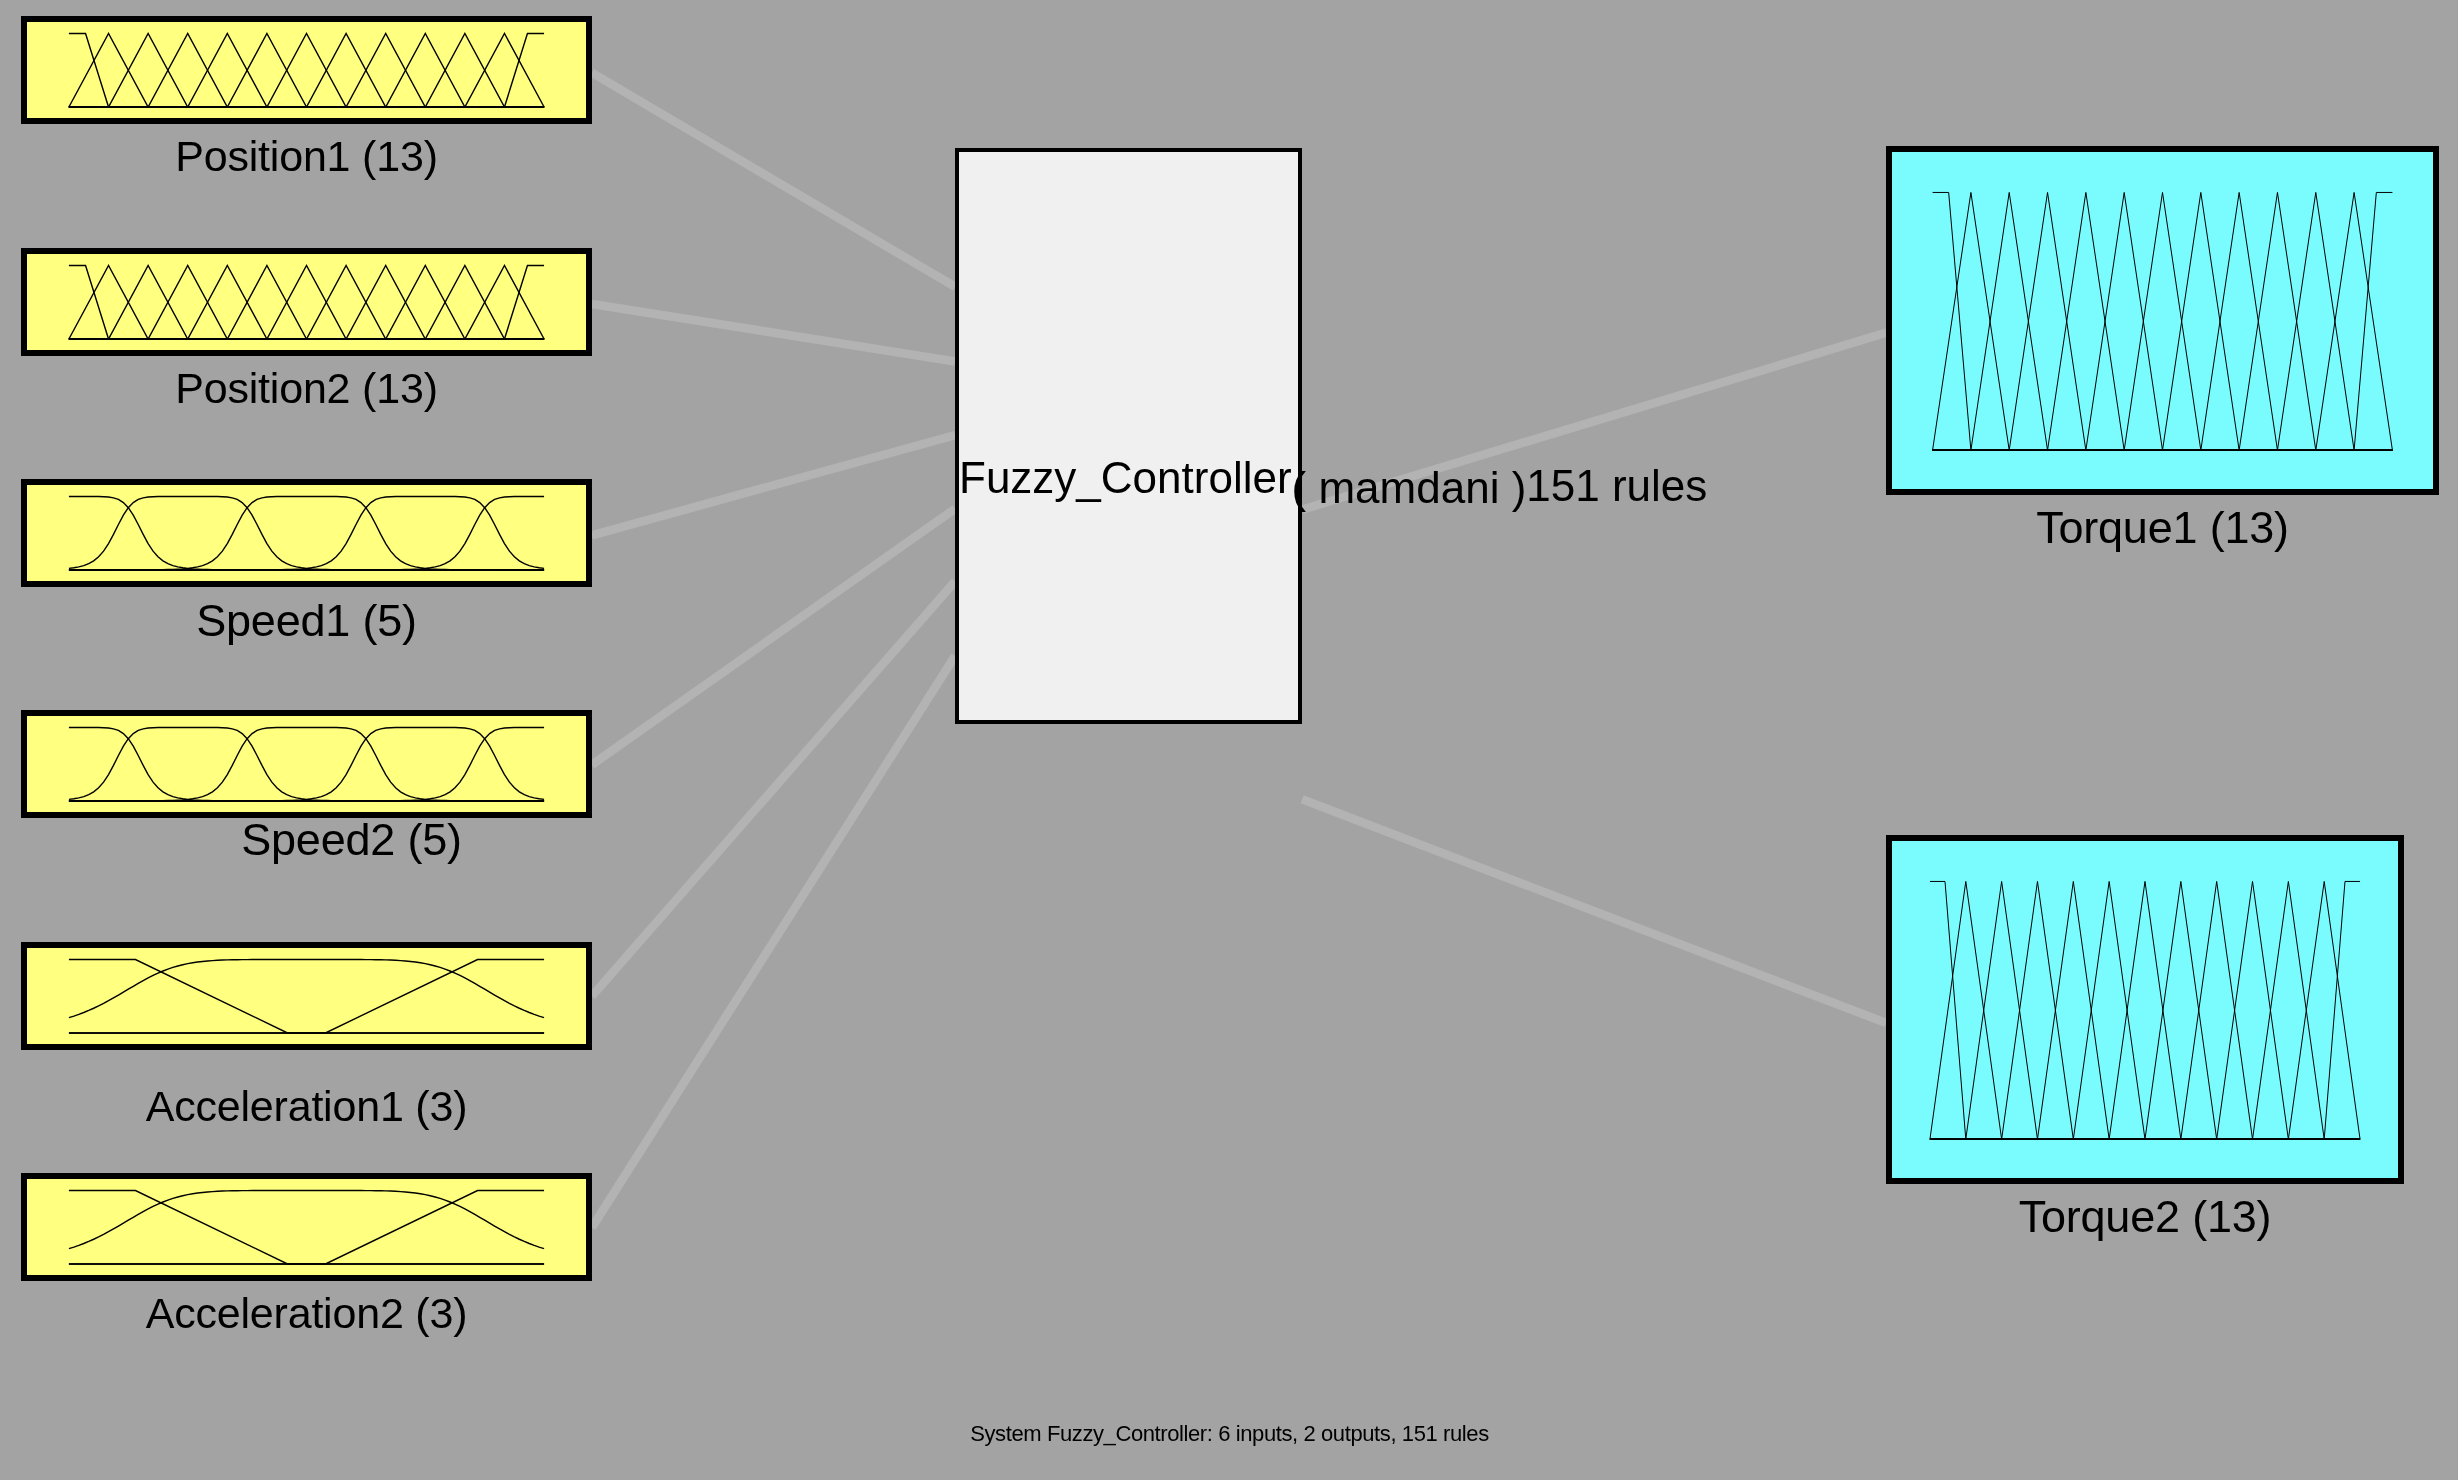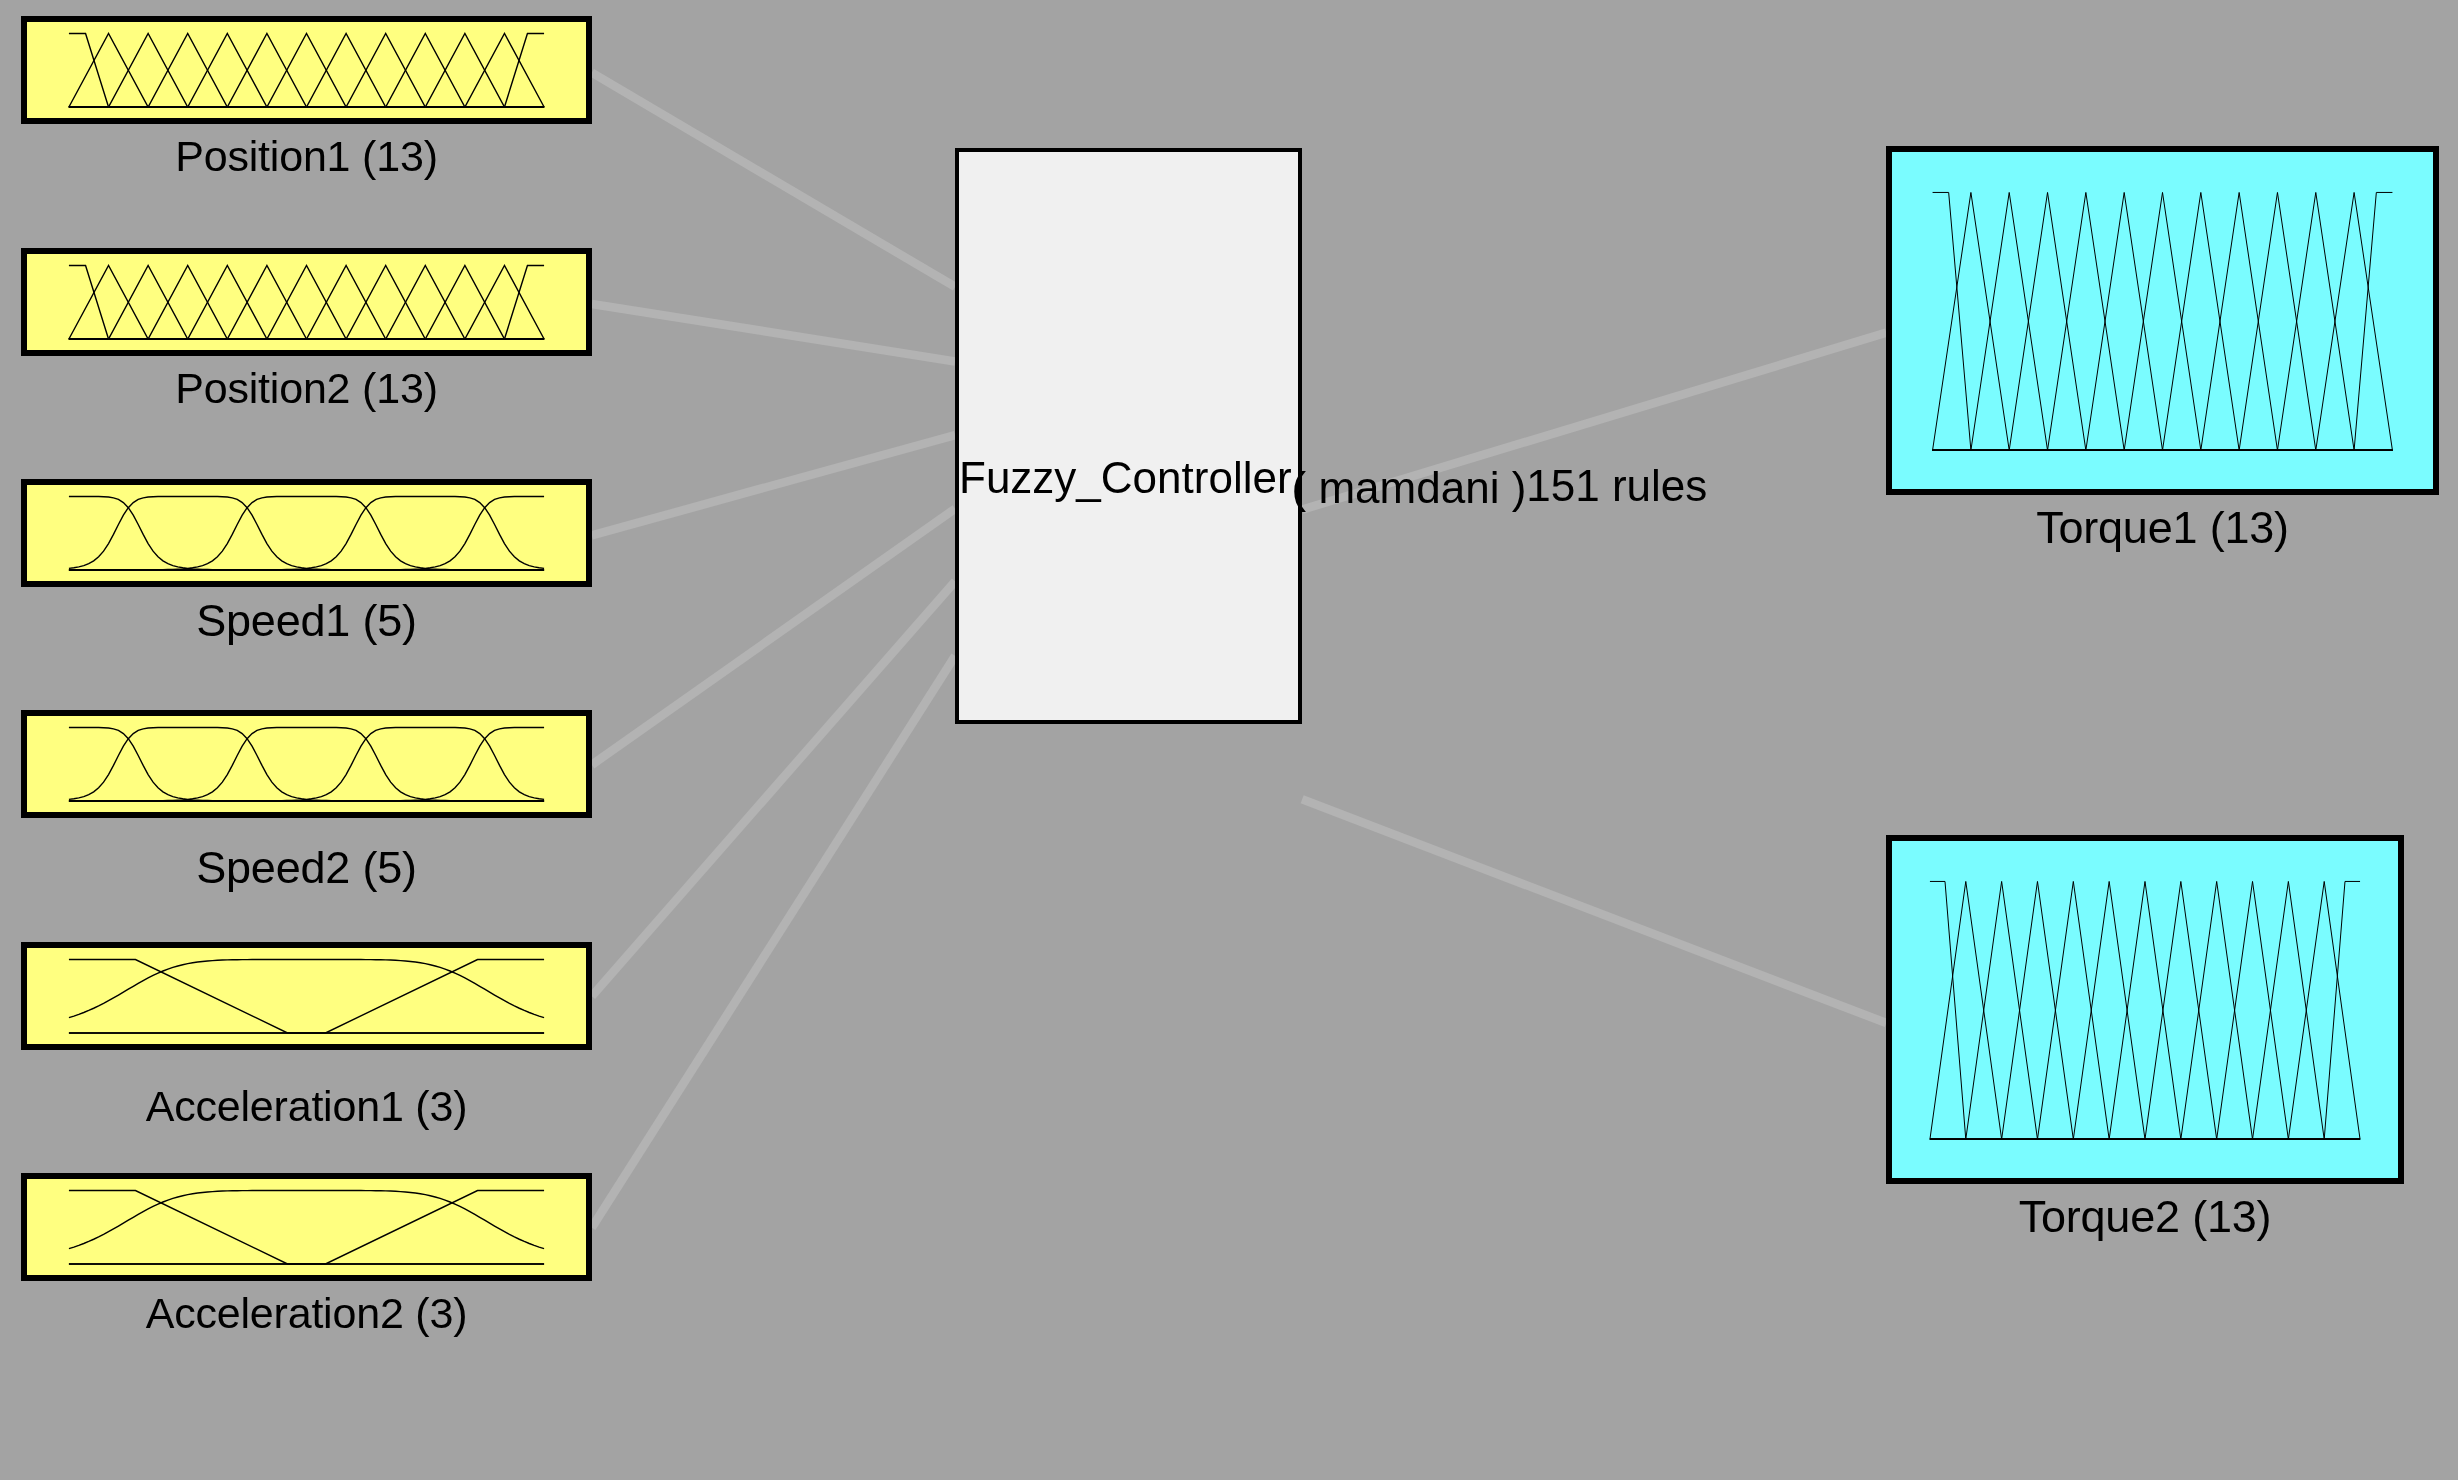--- a/index.html
+++ b/index.html
@@ -179,21 +179,21 @@
         <div class="var-box input" style="height: 108px;">
           <svg viewBox="0 0 400 120" preserveAspectRatio="none">
             <path d="M 30.00 14.40 L 33.54 14.40 L 37.08 14.40 L 40.63 14.40 L 44.17 14.40 L 47.71 14.41 L 51.25 14.46 L 54.79 14.62 L 58.33 15.04 L 61.88 16.02 L 65.42 18.07 L 68.96 21.92 L 72.50 28.33 L 76.04 37.66 L 79.58 49.32 L 83.13 61.77 L 86.67 73.26 L 90.21 82.68 L 93.75 89.76 L 97.29 94.82 L 100.83 98.32 L 104.38 100.72 L 107.92 102.35 L 111.46 103.47 L 115.00 104.24 L 118.54 104.78 L 122.08 105.16 L 125.63 105.43 L 129.17 105.62 L 132.71 105.76 L 136.25 105.86 L 139.79 105.94 L 143.33 106.00 L 146.88 106.04 L 150.42 106.08 L 153.96 106.10 L 157.50 106.12 L 161.04 106.14 L 164.58 106.15 L 168.13 106.16 L 171.67 106.17 L 175.21 106.17 L 178.75 106.18 L 182.29 106.18 L 185.83 106.18 L 189.38 106.19 L 192.92 106.19 L 196.46 106.19 L 200.00 106.19 L 203.54 106.19 L 207.08 106.19 L 210.63 106.20 L 214.17 106.20 L 217.71 106.20 L 221.25 106.20 L 224.79 106.20 L 228.33 106.20 L 231.88 106.20 L 235.42 106.20 L 238.96 106.20 L 242.50 106.20 L 246.04 106.20 L 249.58 106.20 L 253.13 106.20 L 256.67 106.20 L 260.21 106.20 L 263.75 106.20 L 267.29 106.20 L 270.83 106.20 L 274.38 106.20 L 277.92 106.20 L 281.46 106.20 L 285.00 106.20 L 288.54 106.20 L 292.08 106.20 L 295.63 106.20 L 299.17 106.20 L 302.71 106.20 L 306.25 106.20 L 309.79 106.20 L 313.33 106.20 L 316.88 106.20 L 320.42 106.20 L 323.96 106.20 L 327.50 106.20 L 331.04 106.20 L 334.58 106.20 L 338.13 106.20 L 341.67 106.20 L 345.21 106.20 L 348.75 106.20 L 352.29 106.20 L 355.83 106.20 L 359.38 106.20 L 362.92 106.20 L 366.46 106.20 L 370.00 106.20" fill="none" stroke="#000000" stroke-width="1.4" vector-effect="non-scaling-stroke"></path>
             <path d="M 30.00 104.24 L 33.54 103.47 L 37.08 102.35 L 40.63 100.72 L 44.17 98.32 L 47.71 94.82 L 51.25 89.76 L 54.79 82.68 L 58.33 73.26 L 61.88 61.77 L 65.42 49.32 L 68.96 37.66 L 72.50 28.33 L 76.04 21.92 L 79.58 18.07 L 83.13 16.02 L 86.67 15.04 L 90.21 14.62 L 93.75 14.46 L 97.29 14.41 L 100.83 14.40 L 104.38 14.40 L 107.92 14.40 L 111.46 14.40 L 115.00 14.40 L 118.54 14.40 L 122.08 14.40 L 125.63 14.40 L 129.17 14.40 L 132.71 14.41 L 136.25 14.46 L 139.79 14.62 L 143.33 15.04 L 146.88 16.02 L 150.42 18.07 L 153.96 21.92 L 157.50 28.33 L 161.04 37.66 L 164.58 49.32 L 168.13 61.77 L 171.67 73.26 L 175.21 82.68 L 178.75 89.76 L 182.29 94.82 L 185.83 98.32 L 189.38 100.72 L 192.92 102.35 L 196.46 103.47 L 200.00 104.24 L 203.54 104.78 L 207.08 105.16 L 210.63 105.43 L 214.17 105.62 L 217.71 105.76 L 221.25 105.86 L 224.79 105.94 L 228.33 106.00 L 231.88 106.04 L 235.42 106.08 L 238.96 106.10 L 242.50 106.12 L 246.04 106.14 L 249.58 106.15 L 253.13 106.16 L 256.67 106.17 L 260.21 106.17 L 263.75 106.18 L 267.29 106.18 L 270.83 106.18 L 274.38 106.19 L 277.92 106.19 L 281.46 106.19 L 285.00 106.19 L 288.54 106.19 L 292.08 106.19 L 295.63 106.20 L 299.17 106.20 L 302.71 106.20 L 306.25 106.20 L 309.79 106.20 L 313.33 106.20 L 316.88 106.20 L 320.42 106.20 L 323.96 106.20 L 327.50 106.20 L 331.04 106.20 L 334.58 106.20 L 338.13 106.20 L 341.67 106.20 L 345.21 106.20 L 348.75 106.20 L 352.29 106.20 L 355.83 106.20 L 359.38 106.20 L 362.92 106.20 L 366.46 106.20 L 370.00 106.20" fill="none" stroke="#000000" stroke-width="1.4" vector-effect="non-scaling-stroke"></path>
             <path d="M 30.00 106.19 L 33.54 106.19 L 37.08 106.19 L 40.63 106.19 L 44.17 106.18 L 47.71 106.18 L 51.25 106.18 L 54.79 106.17 L 58.33 106.17 L 61.88 106.16 L 65.42 106.15 L 68.96 106.14 L 72.50 106.12 L 76.04 106.10 L 79.58 106.08 L 83.13 106.04 L 86.67 106.00 L 90.21 105.94 L 93.75 105.86 L 97.29 105.76 L 100.83 105.62 L 104.38 105.43 L 107.92 105.16 L 111.46 104.78 L 115.00 104.24 L 118.54 103.47 L 122.08 102.35 L 125.63 100.72 L 129.17 98.32 L 132.71 94.82 L 136.25 89.76 L 139.79 82.68 L 143.33 73.26 L 146.88 61.77 L 150.42 49.32 L 153.96 37.66 L 157.50 28.33 L 161.04 21.92 L 164.58 18.07 L 168.13 16.02 L 171.67 15.04 L 175.21 14.62 L 178.75 14.46 L 182.29 14.41 L 185.83 14.40 L 189.38 14.40 L 192.92 14.40 L 196.46 14.40 L 200.00 14.40 L 203.54 14.40 L 207.08 14.40 L 210.63 14.40 L 214.17 14.40 L 217.71 14.41 L 221.25 14.46 L 224.79 14.62 L 228.33 15.04 L 231.88 16.02 L 235.42 18.07 L 238.96 21.92 L 242.50 28.33 L 246.04 37.66 L 249.58 49.32 L 253.13 61.77 L 256.67 73.26 L 260.21 82.68 L 263.75 89.76 L 267.29 94.82 L 270.83 98.32 L 274.38 100.72 L 277.92 102.35 L 281.46 103.47 L 285.00 104.24 L 288.54 104.78 L 292.08 105.16 L 295.63 105.43 L 299.17 105.62 L 302.71 105.76 L 306.25 105.86 L 309.79 105.94 L 313.33 106.00 L 316.88 106.04 L 320.42 106.08 L 323.96 106.10 L 327.50 106.12 L 331.04 106.14 L 334.58 106.15 L 338.13 106.16 L 341.67 106.17 L 345.21 106.17 L 348.75 106.18 L 352.29 106.18 L 355.83 106.18 L 359.38 106.19 L 362.92 106.19 L 366.46 106.19 L 370.00 106.19" fill="none" stroke="#000000" stroke-width="1.4" vector-effect="non-scaling-stroke"></path>
             <path d="M 30.00 106.20 L 33.54 106.20 L 37.08 106.20 L 40.63 106.20 L 44.17 106.20 L 47.71 106.20 L 51.25 106.20 L 54.79 106.20 L 58.33 106.20 L 61.88 106.20 L 65.42 106.20 L 68.96 106.20 L 72.50 106.20 L 76.04 106.20 L 79.58 106.20 L 83.13 106.20 L 86.67 106.20 L 90.21 106.20 L 93.75 106.20 L 97.29 106.20 L 100.83 106.20 L 104.38 106.20 L 107.92 106.19 L 111.46 106.19 L 115.00 106.19 L 118.54 106.19 L 122.08 106.19 L 125.63 106.19 L 129.17 106.18 L 132.71 106.18 L 136.25 106.18 L 139.79 106.17 L 143.33 106.17 L 146.88 106.16 L 150.42 106.15 L 153.96 106.14 L 157.50 106.12 L 161.04 106.10 L 164.58 106.08 L 168.13 106.04 L 171.67 106.00 L 175.21 105.94 L 178.75 105.86 L 182.29 105.76 L 185.83 105.62 L 189.38 105.43 L 192.92 105.16 L 196.46 104.78 L 200.00 104.24 L 203.54 103.47 L 207.08 102.35 L 210.63 100.72 L 214.17 98.32 L 217.71 94.82 L 221.25 89.76 L 224.79 82.68 L 228.33 73.26 L 231.88 61.77 L 235.42 49.32 L 238.96 37.66 L 242.50 28.33 L 246.04 21.92 L 249.58 18.07 L 253.13 16.02 L 256.67 15.04 L 260.21 14.62 L 263.75 14.46 L 267.29 14.41 L 270.83 14.40 L 274.38 14.40 L 277.92 14.40 L 281.46 14.40 L 285.00 14.40 L 288.54 14.40 L 292.08 14.40 L 295.63 14.40 L 299.17 14.40 L 302.71 14.41 L 306.25 14.46 L 309.79 14.62 L 313.33 15.04 L 316.88 16.02 L 320.42 18.07 L 323.96 21.92 L 327.50 28.33 L 331.04 37.66 L 334.58 49.32 L 338.13 61.77 L 341.67 73.26 L 345.21 82.68 L 348.75 89.76 L 352.29 94.82 L 355.83 98.32 L 359.38 100.72 L 362.92 102.35 L 366.46 103.47 L 370.00 104.24" fill="none" stroke="#000000" stroke-width="1.4" vector-effect="non-scaling-stroke"></path>
             <path d="M 30.00 106.20 L 33.54 106.20 L 37.08 106.20 L 40.63 106.20 L 44.17 106.20 L 47.71 106.20 L 51.25 106.20 L 54.79 106.20 L 58.33 106.20 L 61.88 106.20 L 65.42 106.20 L 68.96 106.20 L 72.50 106.20 L 76.04 106.20 L 79.58 106.20 L 83.13 106.20 L 86.67 106.20 L 90.21 106.20 L 93.75 106.20 L 97.29 106.20 L 100.83 106.20 L 104.38 106.20 L 107.92 106.20 L 111.46 106.20 L 115.00 106.20 L 118.54 106.20 L 122.08 106.20 L 125.63 106.20 L 129.17 106.20 L 132.71 106.20 L 136.25 106.20 L 139.79 106.20 L 143.33 106.20 L 146.88 106.20 L 150.42 106.20 L 153.96 106.20 L 157.50 106.20 L 161.04 106.20 L 164.58 106.20 L 168.13 106.20 L 171.67 106.20 L 175.21 106.20 L 178.75 106.20 L 182.29 106.20 L 185.83 106.20 L 189.38 106.20 L 192.92 106.19 L 196.46 106.19 L 200.00 106.19 L 203.54 106.19 L 207.08 106.19 L 210.63 106.19 L 214.17 106.18 L 217.71 106.18 L 221.25 106.18 L 224.79 106.17 L 228.33 106.17 L 231.88 106.16 L 235.42 106.15 L 238.96 106.14 L 242.50 106.12 L 246.04 106.10 L 249.58 106.08 L 253.13 106.04 L 256.67 106.00 L 260.21 105.94 L 263.75 105.86 L 267.29 105.76 L 270.83 105.62 L 274.38 105.43 L 277.92 105.16 L 281.46 104.78 L 285.00 104.24 L 288.54 103.47 L 292.08 102.35 L 295.63 100.72 L 299.17 98.32 L 302.71 94.82 L 306.25 89.76 L 309.79 82.68 L 313.33 73.26 L 316.88 61.77 L 320.42 49.32 L 323.96 37.66 L 327.50 28.33 L 331.04 21.92 L 334.58 18.07 L 338.13 16.02 L 341.67 15.04 L 345.21 14.62 L 348.75 14.46 L 352.29 14.41 L 355.83 14.40 L 359.38 14.40 L 362.92 14.40 L 366.46 14.40 L 370.00 14.40" fill="none" stroke="#000000" stroke-width="1.4" vector-effect="non-scaling-stroke"></path>
             <path d="M 30 106.2 L 370 106.2" fill="none" stroke="#000000" stroke-width="1.4" vector-effect="non-scaling-stroke"></path>
           </svg>
         </div>
-        <div class="var-label" style="top: 134px;">Speed2 (5)</div>
+        <div class="var-label" style="top: 106px; margin-left: 45px;">Speed2 (5)</div>
       </div>
       <div class="var-node" style="left: 21px; top: 942px; width: 571px; height: 175px;">
         <div class="var-box input" style="height: 108px;">
           <svg viewBox="0 0 400 120" preserveAspectRatio="none">
             <path d="M 30 14.399999999999999 L 77.6 14.399999999999999 L 186.4 106.2 L 370 106.2" fill="none" stroke="#000000" stroke-width="1.4" vector-effect="non-scaling-stroke"></path>
             <path d="M 30.00 87.13 L 33.54 85.15 L 37.08 82.99 L 40.63 80.63 L 44.17 78.07 L 47.71 75.31 L 51.25 72.35 L 54.79 69.21 L 58.33 65.89 L 61.88 62.43 L 65.42 58.86 L 68.96 55.21 L 72.50 51.52 L 76.04 47.85 L 79.58 44.25 L 83.13 40.76 L 86.67 37.43 L 90.21 34.30 L 93.75 31.41 L 97.29 28.77 L 100.83 26.39 L 104.38 24.30 L 107.92 22.47 L 111.46 20.90 L 115.00 19.56 L 118.54 18.45 L 122.08 17.54 L 125.63 16.79 L 129.17 16.20 L 132.71 15.73 L 136.25 15.36 L 139.79 15.09 L 143.33 14.88 L 146.88 14.72 L 150.42 14.62 L 153.96 14.54 L 157.50 14.49 L 161.04 14.45 L 164.58 14.43 L 168.13 14.42 L 171.67 14.41 L 175.21 14.40 L 178.75 14.40 L 182.29 14.40 L 185.83 14.40 L 189.38 14.40 L 192.92 14.40 L 196.46 14.40 L 200.00 14.40 L 203.54 14.40 L 207.08 14.40 L 210.63 14.40 L 214.17 14.40 L 217.71 14.40 L 221.25 14.40 L 224.79 14.40 L 228.33 14.41 L 231.88 14.42 L 235.42 14.43 L 238.96 14.45 L 242.50 14.49 L 246.04 14.54 L 249.58 14.62 L 253.13 14.72 L 256.67 14.88 L 260.21 15.09 L 263.75 15.36 L 267.29 15.73 L 270.83 16.20 L 274.38 16.79 L 277.92 17.54 L 281.46 18.45 L 285.00 19.56 L 288.54 20.90 L 292.08 22.47 L 295.63 24.30 L 299.17 26.39 L 302.71 28.77 L 306.25 31.41 L 309.79 34.30 L 313.33 37.43 L 316.88 40.76 L 320.42 44.25 L 323.96 47.85 L 327.50 51.52 L 331.04 55.21 L 334.58 58.86 L 338.13 62.43 L 341.67 65.89 L 345.21 69.21 L 348.75 72.35 L 352.29 75.31 L 355.83 78.07 L 359.38 80.63 L 362.92 82.99 L 366.46 85.15 L 370.00 87.13" fill="none" stroke="#000000" stroke-width="1.4" vector-effect="non-scaling-stroke"></path>
             <path d="M 30 106.2 L 213.6 106.2 L 322.4 14.399999999999999 L 370 14.399999999999999" fill="none" stroke="#000000" stroke-width="1.4" vector-effect="non-scaling-stroke"></path>
             <path d="M 30 106.2 L 370 106.2" fill="none" stroke="#000000" stroke-width="1.4" vector-effect="non-scaling-stroke"></path>
           </svg>
         </div>
@@ -255,15 +255,16 @@
     </div>
 
   <div id="fis-node">
     <div id="fis-box">
       <div id="fis-title">Fuzzy_Controller</div>
       <div id="fis-type">( mamdani )</div>
       <div id="fis-rules">151 rules</div>
     </div>
   </div>
 
+  <div id="footer-caption">System Fuzzy_Controller: 6 inputs, 2 outputs, 151 rules</div>
 
 </div>
 
 
 </body></html>

